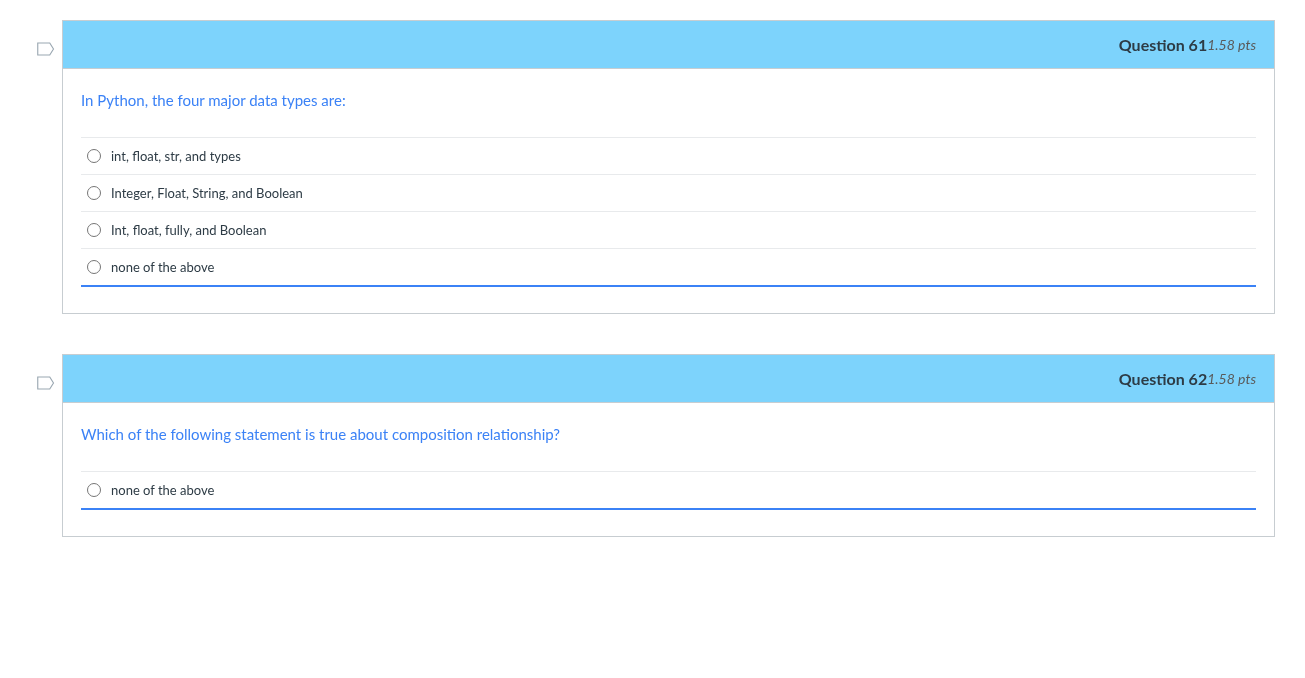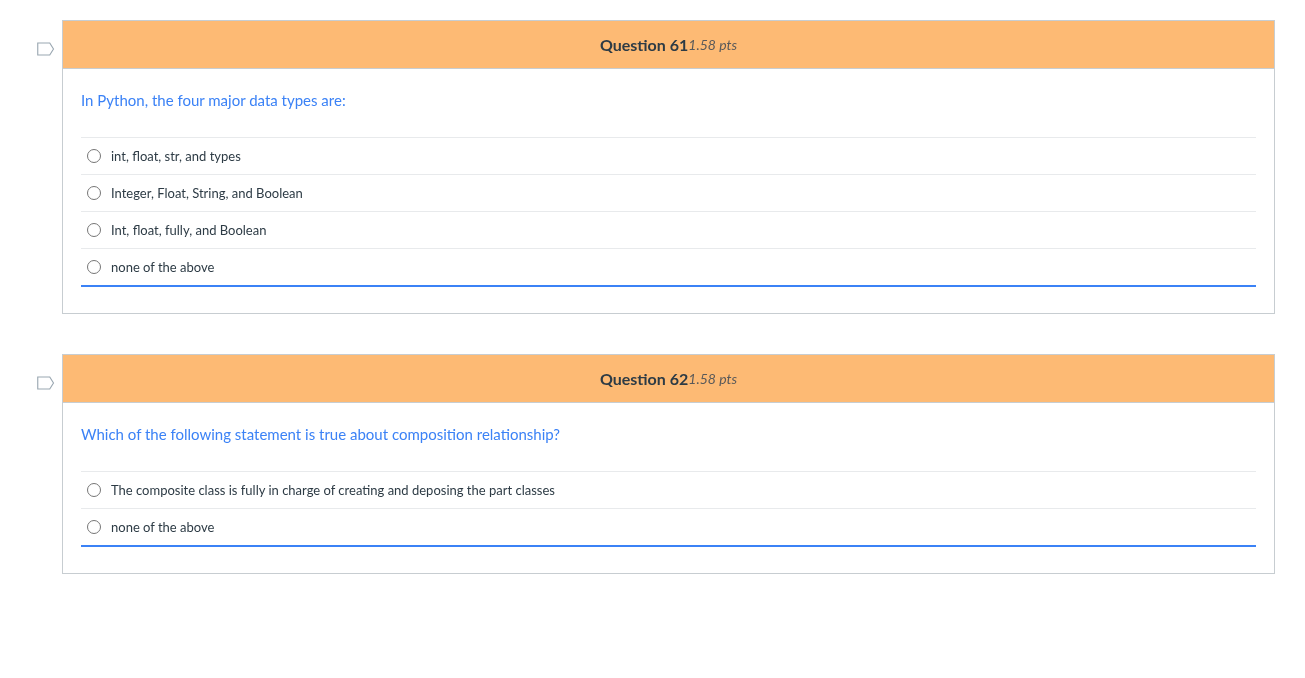--- a/index.html
+++ b/index.html
@@ -30,23 +30,23 @@
       height: 14px;
       color: #9aa7b1;
     }
     .question-box {
       flex: 1;
       border: 1px solid #c7cdd1;
       background: #ffffff;
     }
     .question-header {
       display: flex;
-      justify-content: center;
+      justify-content: flex-end;
       align-items: center;
-      background: #fdba74;
+      background: #7dd3fc;
       border-bottom: 1px solid #c7cdd1;
       padding: 14px 18px;
     }
     .question-title {
       font-size: 16px;
       font-weight: 700;
       color: #2d3b45;
     }
     .question-points {
       font-size: 14px;
@@ -137,22 +137,18 @@
   <div class="question-box">
     <div class="question-header">
       <div class="question-title">Question 62</div>
       <div class="question-points">1.58 pts</div>
     </div>
     <div class="question-body">
       <div class="question-prompt">Which of the following statement is true about composition relationship?</div>
       <div class="answer-list">
         <label class="answer-option">
           <input type="radio" name="q62" class="radio-input" style="">
-          <span class="answer-label">The composite class is fully in charge of creating and deposing the part classes</span>
-        </label>
-        <label class="answer-option">
-          <input type="radio" name="q62" class="radio-input" style="">
           <span class="answer-label">none of the above</span>
         </label>
       </div>
     </div>
   </div>
 </div>
 
 </body></html>

